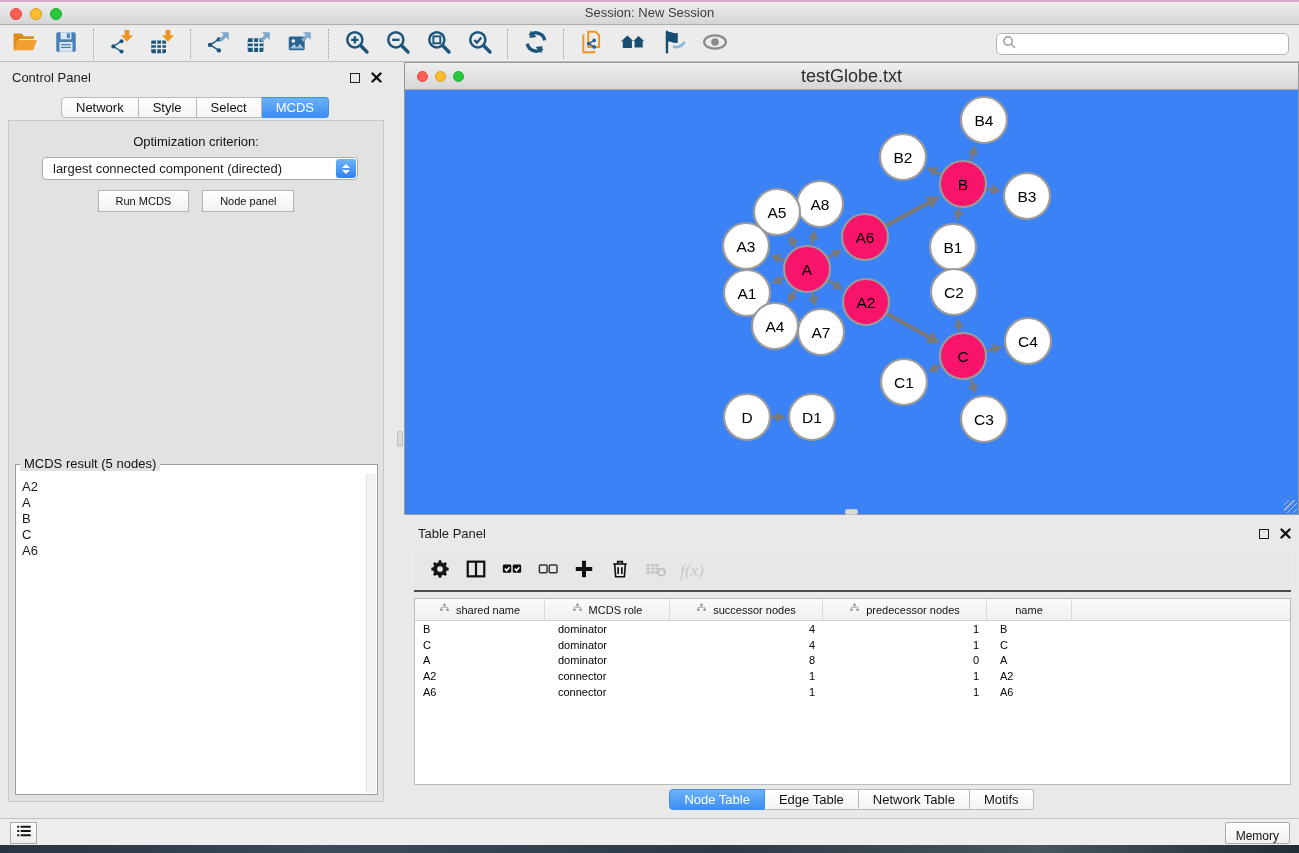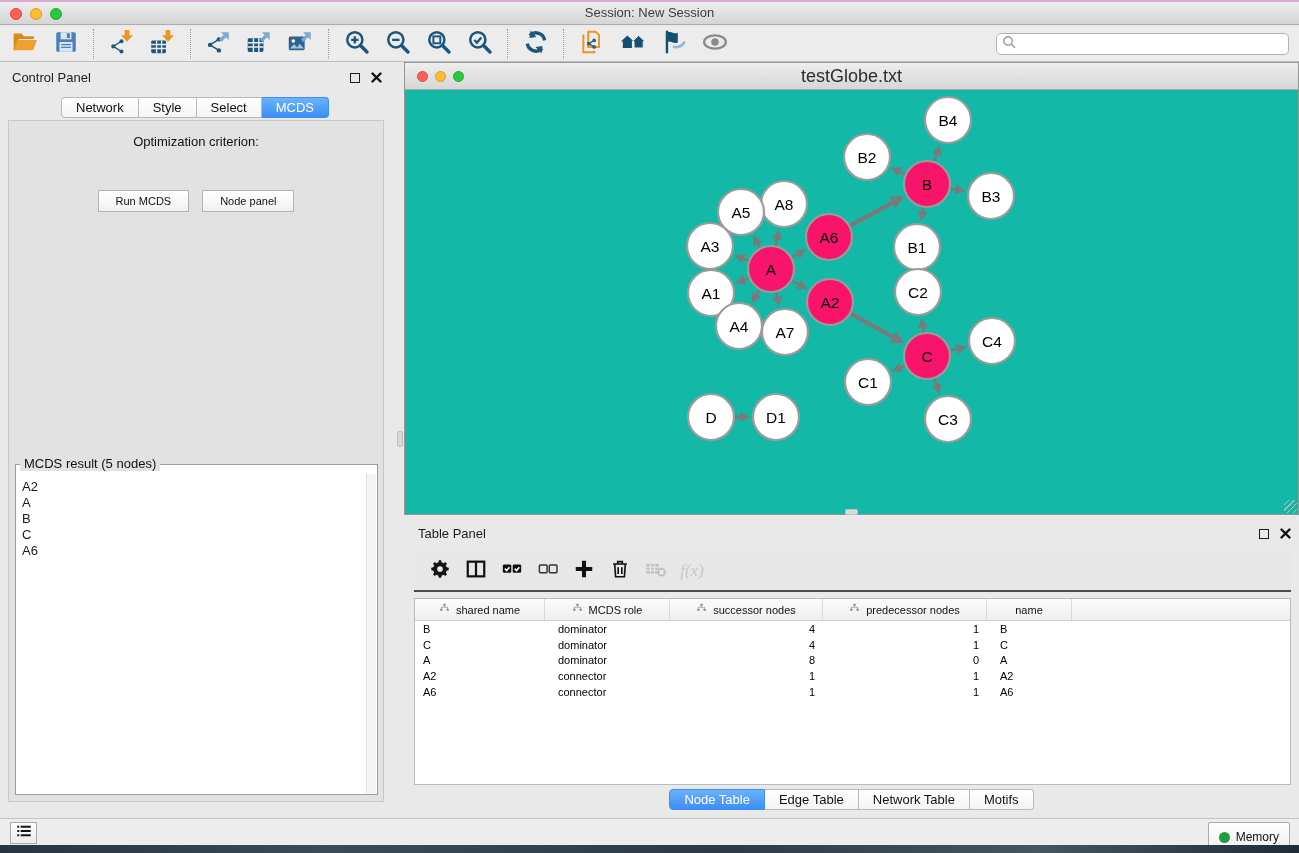--- a/index.html
+++ b/index.html
@@ -60,21 +60,21 @@
   
   .v-split-handle { position:absolute; left:397px; top:431px; width:6px; height:16px; background:#D9D9D9; border:1px solid #BFBFBF; border-radius:2px; }
   .h-split-handle { position:absolute; left:845px; top:509px; width:13px; height:6px; background:#D9D9D9; border:1px solid #C3C3C3; border-radius:2px; }
 
   
   .net-window { position:absolute; left:404px; top:62px; width:895px; height:453px; background:#fff; border:1px solid #979797; }
   .net-titlebar { position:relative; height:27px; background:linear-gradient(#EEEEEE,#D6D6D6); border-bottom:1px solid #A9A9A9; }
   .net-titlebar .traffic { top:8px; left:12px; gap:7px; }
   .net-titlebar .light { width:11px; height:11px; }
   .net-title { text-align:center; line-height:26px; font-size:18px; color:#2e2e2e; }
-  .net-canvas { position:absolute; top:27px; left:0; right:0; bottom:0; background:#14b8a6; }
+  .net-canvas { position:absolute; top:27px; left:0; right:0; bottom:0; background:#3b82f6;padding-left:36px; }
   .resize-grip { position:absolute; right:1px; bottom:1px; width:13px; height:13px;
     background:repeating-linear-gradient(135deg, transparent 0 3px, #B9B9B9 3px 4px); }
 
   
   .table-panel { position:absolute; left:404px; top:520px; width:895px; height:295px; }
   .tp-toolbar { position:absolute; top:32px; left:10px; right:8px; height:40px; background:#E7E7E7;
     border-bottom:2px solid #4C4C4C; display:flex; align-items:center; padding:0 8px; }
   .tp-btn { width:36px; height:32px; display:flex; align-items:center; justify-content:center; }
   .tp-btn.disabled { opacity:0.42; }
   .fx-label { font-family:"Liberation Serif",serif; font-style:italic; font-size:17px; color:#9c9c9c; }
@@ -82,22 +82,22 @@
   .tp-head { display:flex; height:22px; background:linear-gradient(#FBFBFB,#EFEFEF); border-bottom:1px solid #CFCFCF; }
   .th { border-right:1px solid #DADADA; display:flex; align-items:center; justify-content:center; gap:6px; font-size:11px; color:#111; }
   .tr { display:flex; height:15.8px; align-items:center; }
   .td { font-size:11px; color:#000; }
   .tp-tabs { position:absolute; top:269px; width:100%; display:flex; justify-content:center; }
 
   
   .status-bar { position:absolute; left:0; top:818px; width:100%; height:27px; background:#EDEDED; border-top:1px solid #C2C2C2; }
   .list-btn { position:absolute; left:10px; top:3px; width:27px; height:22px; background:linear-gradient(#FDFDFD,#EDEDED);
     border:1px solid #A9A9A9; display:flex; align-items:center; justify-content:center; }
-  .memory-btn { position:absolute; right:9px; top:3px; height:30px; padding:0 10px; background:linear-gradient(#FEFEFE,#F0F0F0);
-    border:1px solid #ABABAB; border-radius:2px; display:flex; align-items:center; gap:6px; font-size:12px; color:#111; }
+  .memory-btn { position:absolute; right:9px; top:3px; height:22px; padding:0 10px; background:linear-gradient(#FEFEFE,#F0F0F0);
+    border:1px solid #ABABAB; border-radius:2px; display:flex; align-items:center; gap:6px; font-size:12px; color:#111;flex-direction:column; }
   .mem-dot { width:11px; height:11px; border-radius:50%; background:#1F9E3C; }
   .desktop-bottom { position:absolute; left:0; top:845px; width:100%; height:8px;
     background:linear-gradient(90deg,#273442,#3B4B59 25%,#2C3A47 55%,#45565F 80%,#202C38); }
 </style>
 </head>
 <body>
 
 <div class="titlebar">
   <div class="traffic">
     <div class="light red"></div>
@@ -294,20 +294,27 @@
   </div>
   <div class="seg-tabs">
       <div class="seg-tab">Network</div>
       <div class="seg-tab">Style</div>
       <div class="seg-tab">Select</div>
       <div class="seg-tab active">MCDS</div>
     </div>
 
   <div class="cp-content">
     <div class="opt-label">Optimization criterion:</div>
+    <div class="criterion-select">
+      <span>largest connected component (directed)</span>
+      <div class="select-stepper">
+        <div class="tri-up"></div>
+          <div class="tri-down"></div>
+      </div>
+    </div>
     <div class="btn-row">
       <button class="cp-btn">Run MCDS</button>
       <button class="cp-btn">Node panel</button>
     </div>
     <div class="result-group">
       <div class="result-legend">MCDS result (5 nodes)</div>
       <div class="result-border">
         <div class="result-list">
             <div>A2</div>
             <div>A</div>

